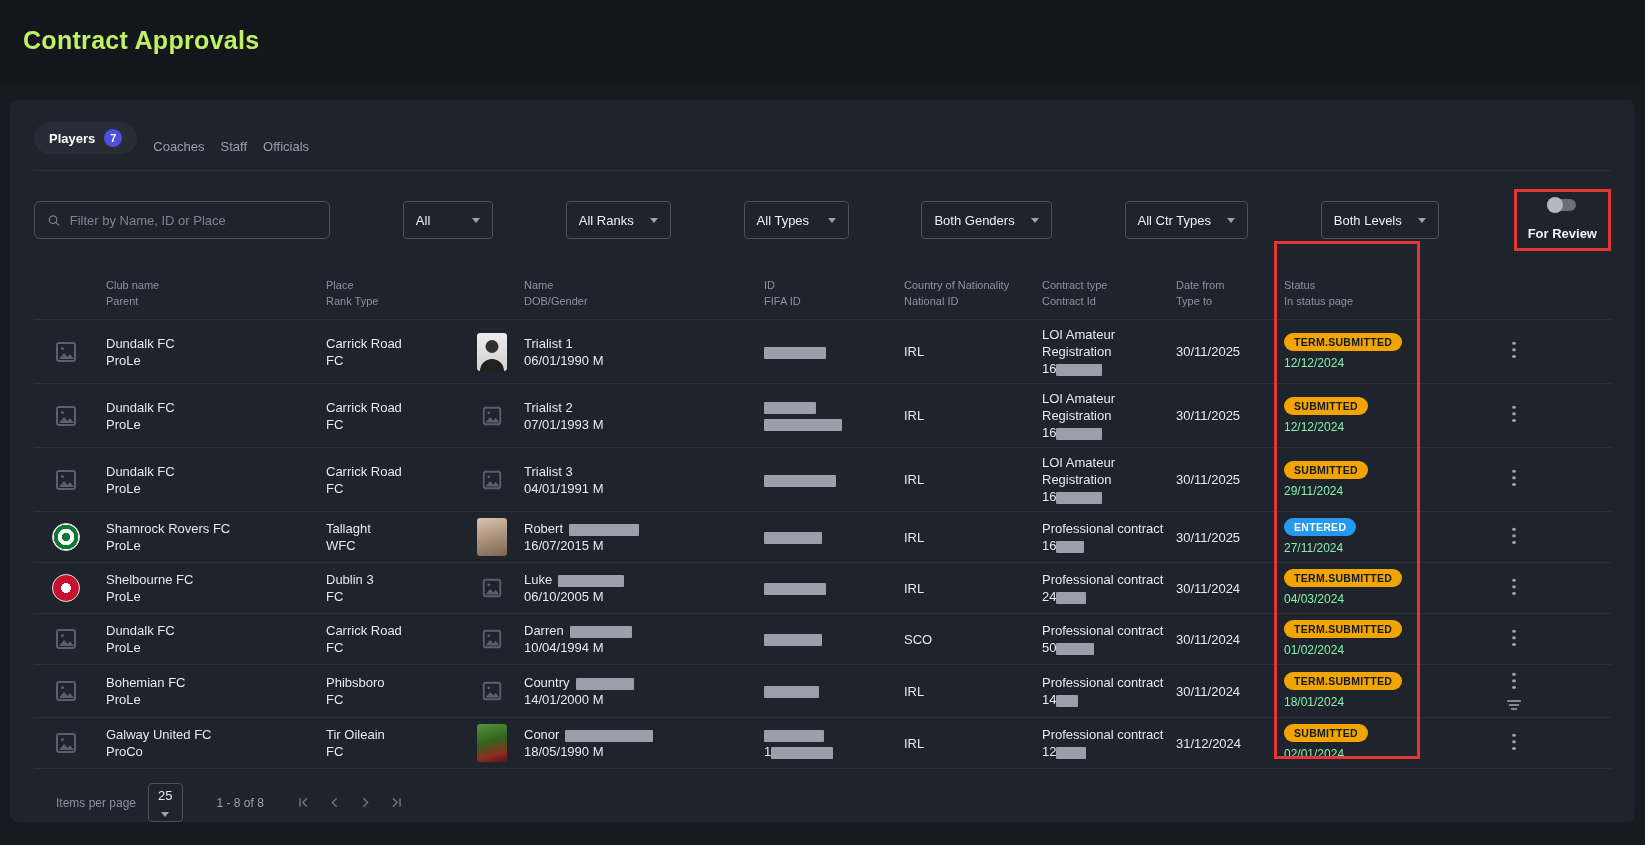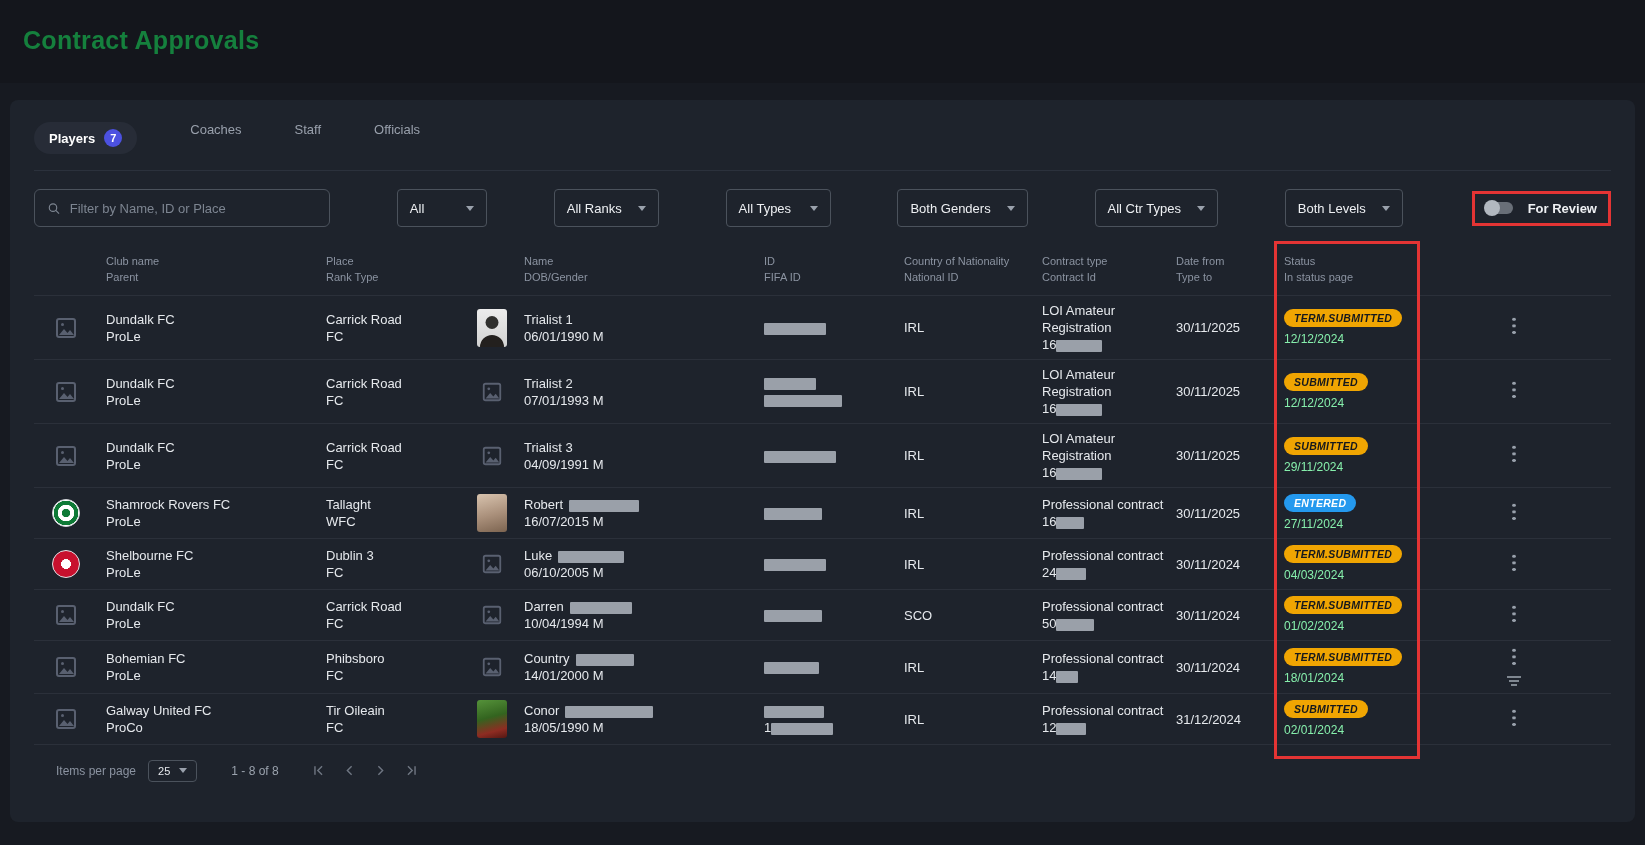--- a/index.html
+++ b/index.html
@@ -2,39 +2,39 @@
 <html style="--annotation: #e43434; --badge-orange: #f0a502; --badge-blue: #2499ee; --tab-badge: #4c51e0;"><head>
 <meta charset="utf-8">
 <style>
   * { margin:0; padding:0; box-sizing:border-box; }
   html,body { background:#171a21; }
   body {
     width:1645px; height:845px; overflow:hidden; position:relative;
     font-family:"Liberation Sans", sans-serif; color:#e6e9ed;
   }
   .top-strip { background:#14161c; height:83px; padding:26px 0 0 23px; }
-  .page-title { font-size:25px; font-weight:800; letter-spacing:.3px; color:#15803d; }
+  .page-title { font-size:25px; font-weight:800; letter-spacing:.3px; color:#bef264; }
 
   .panel { margin:17px 10px 0; background:#1e232c; border-radius:8px; padding:20px 24px 18px; height:722px; }
 
-  .tabs-row { display:flex; align-items:flex-start; gap:53px; padding:2px 0 16px; border-bottom:1px solid #2b313c; }
+  .tabs-row { display:flex; align-items:flex-end; gap:16px; padding:2px 0 16px; border-bottom:1px solid #2b313c; }
   .tab { font-size:13px; color:#99a0ac; cursor:pointer; }
   .tab.active { background:#272c37; color:#fff; border-radius:16px; padding:7px 15px; display:inline-flex; align-items:center; gap:9px; font-weight:600; }
   .tab-badge { background:var(--tab-badge,#4c51e0); color:#fff; width:18px; height:18px; border-radius:50%; font-size:11px; display:inline-flex; align-items:center; justify-content:center; font-weight:600; }
 
   .filters-row { display:flex; align-items:center; gap:12px; margin:18px 0 22px;justify-content:space-between; }
   .search-box { display:flex; align-items:center; gap:9px; width:296px; height:38px; border:1px solid #4b525c; border-radius:6px; padding:0 12px; }
   .search-box input { background:transparent; border:none; outline:none; color:#e6e9ed; font-size:13px; width:100%; font-family:inherit; }
   .search-box input::placeholder { color:#7d8591; }
   .dropdown { height:38px; border:1px solid #4b525c; border-radius:4px; display:flex; align-items:center; justify-content:space-between; padding:0 12px; font-size:13px; color:#eef0f3; cursor:pointer; gap:16px; }
   .dd-caret { width:0; height:0; border-left:4px solid transparent; border-right:4px solid transparent; border-top:5px solid #9aa1ac; flex:0 0 auto; }
   .dd-all{min-width:90px} .dd-ranks{min-width:105px} .dd-types{min-width:105px}
   .dd-genders{min-width:120px} .dd-ctr{min-width:113px} .dd-levels{min-width:108px}
 
-  .review-annotation { display:inline-flex; align-items:center; gap:15px; border:3px solid var(--annotation,#e43434); padding:7px 11px; margin-left:2px; }
+  .review-annotation { display:inline-flex; align-items:center; gap:15px; border:3px solid var(--annotation,#e43434); padding:7px 11px; margin-left:2px;flex-direction:column; }
   .toggle { width:27px; height:12px; background:#696f78; border-radius:7px; position:relative; cursor:pointer; flex:0 0 auto; }
   .toggle-knob { position:absolute; left:-2px; top:-2px; width:16px; height:16px; border-radius:50%; background:#b2b8c0; }
   .toggle-label { font-size:13px; color:#eef0f3; font-weight:600; white-space:nowrap; }
 
   table { width:100%; border-collapse:collapse; table-layout:fixed; margin-top:20px; }
   th { text-align:left; font-weight:500; padding:4px 8px 10px 0; vertical-align:bottom; }
   .h1,.h2 { font-size:11px; color:#8b93a1; line-height:16px; }
   td { padding:6px 8px 6px 0; border-top:1px solid #2b303a; vertical-align:middle; font-size:13px; }
   tbody tr:last-child td { border-bottom:1px solid #2b303a; }
   .l1,.l2 { line-height:17px; color:#e6e9ed; font-size:13px; white-space:nowrap; }
@@ -47,36 +47,36 @@
   .logo-shelbourne { background:radial-gradient(circle at 50% 50%, #ffffff 0 26%, #c8102e 28% 100%); border:1px solid #e0e3e7; }
 
   .avatar { width:30px; height:38px; display:inline-flex; align-items:center; justify-content:center; border-radius:3px; position:relative; overflow:hidden; vertical-align:middle; }
   .avatar .ph-icon { width:22px; height:22px; }
   .av-photo-a { background:linear-gradient(180deg,#ececec,#d2d2d2); }
   .av-photo-a::before { content:""; position:absolute; top:7px; left:50%; transform:translateX(-50%); width:13px; height:13px; border-radius:50%; background:#30302e; }
   .av-photo-a::after { content:""; position:absolute; bottom:-2px; left:50%; transform:translateX(-50%); width:24px; height:14px; border-radius:12px 12px 0 0; background:#23201e; }
   .av-photo-b { background:linear-gradient(165deg,#d8c3ae 0%,#a98f7a 55%,#7c6450 100%); }
   .av-photo-c { background:linear-gradient(165deg,#55923a 0%,#33641f 45%,#8e2c22 78%,#541713 100%); }
 
-  .badge { display:inline-block; padding:3px 10px; border-radius:11px; font-size:10.5px; font-weight:700; letter-spacing:.3px; white-space:nowrap;font-style:italic; }
+  .badge { display:inline-block; padding:3px 10px; border-radius:11px; font-size:10.5px; font-weight:700; letter-spacing:.3px; white-space:nowrap; }
   .badge-orange { background:var(--badge-orange,#f0a502); color:#15181d; }
   .badge-blue { background:var(--badge-blue,#2499ee); color:#ffffff; }
   .since { margin-top:5px; font-size:12px; line-height:15px; color:#86efac; }
 
   .redact { display:inline-block; height:12px; background:#9aa0a9; vertical-align:middle; border-radius:1px; }
   .name-redact { margin-left:6px; }
 
   .c-actions { text-align:center; }
   .kebab { display:inline-block; width:4px; height:20px; cursor:pointer;
     background-image:radial-gradient(circle,#98a0ab 1.6px,transparent 1.9px); background-size:4px 6.6px; }
   .filter-list-icon { display:block; margin:5px auto 0; cursor:pointer; }
 
   .table-footer { display:flex; align-items:center; margin-top:14px; padding-left:22px; }
   .ipp-label { font-size:12px; color:#8b93a1; margin-right:12px;text-align:center; }
-  .page-size { display:flex; align-items:center; gap:9px; border:1px solid #4b525c; border-radius:4px; padding:4px 9px; font-size:11px; color:#e6e9ed; cursor:pointer; }
+  .page-size { display:flex; align-items:center; gap:9px; border:1px solid #4b525c; border-radius:4px; padding:4px 9px; font-size:13px; color:#e6e9ed; cursor:pointer;flex-direction:column; }
   .range { font-size:12px; color:#9aa2ad; margin-left:34px; }
   .pager { display:flex; align-items:center; gap:8px; margin-left:28px; }
   .pager button { background:none; border:none; color:#6f7682; cursor:pointer; padding:3px; line-height:0; }
 
   .annotation-box { position:absolute; border:3px solid var(--annotation,#e43434); pointer-events:none; z-index:9; }
 </style>
 </head>
 <body>
 
 <div class="top-strip">
@@ -317,21 +317,21 @@
       <span class="avatar av-placeholder">
         <svg class="ph-icon" viewBox="0 0 24 24">
                 <rect x="3" y="3" width="18" height="18" rx="2" fill="none" stroke="#596070" stroke-width="2"></rect>
                 <circle cx="8.5" cy="8.5" r="1.5" fill="#596070"></circle>
                 <path d="M5 19l5-6 3.5 4 2.5-3 4 5z" fill="#596070"></path>
               </svg>
       </span>
     </td>
     <td class="c-name">
       <div class="l1"><span>Trialist 3</span></div>
-      <div class="l2">04/09/1991 M</div>
+      <div class="l2">04/01/1991 M</div>
     </td>
     <td class="c-id">
       <div class="l1"><span class="redact id-redact" style="width: 72px;"></span></div>
 
     </td>
     <td class="c-country">
       <div class="l1">IRL</div>
     </td>
     <td class="c-contract">
       <div class="l1 wrap">LOI Amateur Registration</div>

